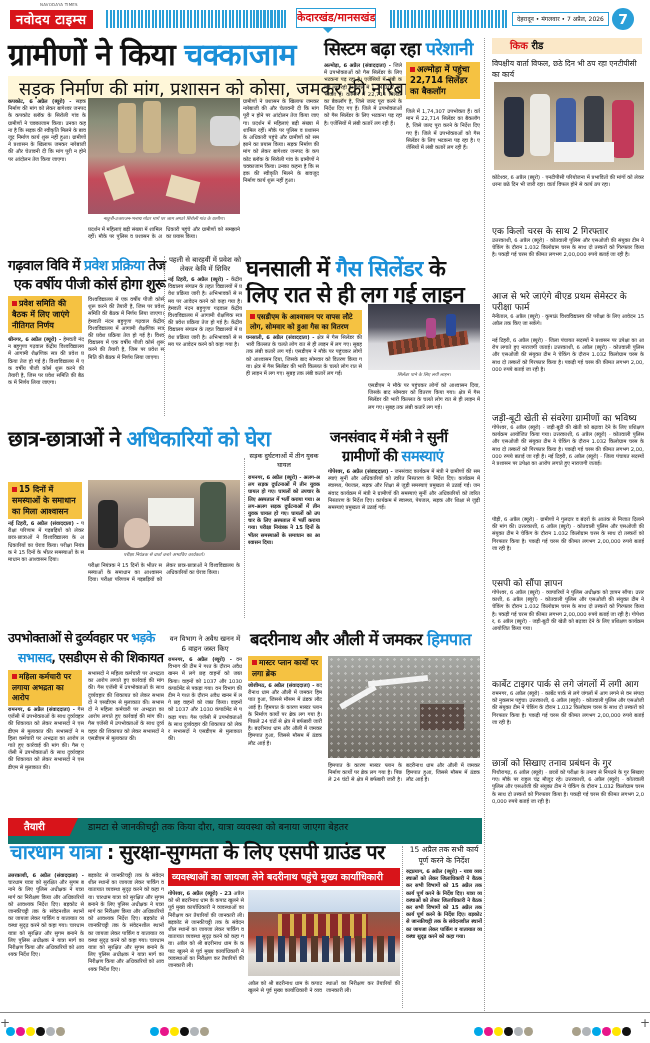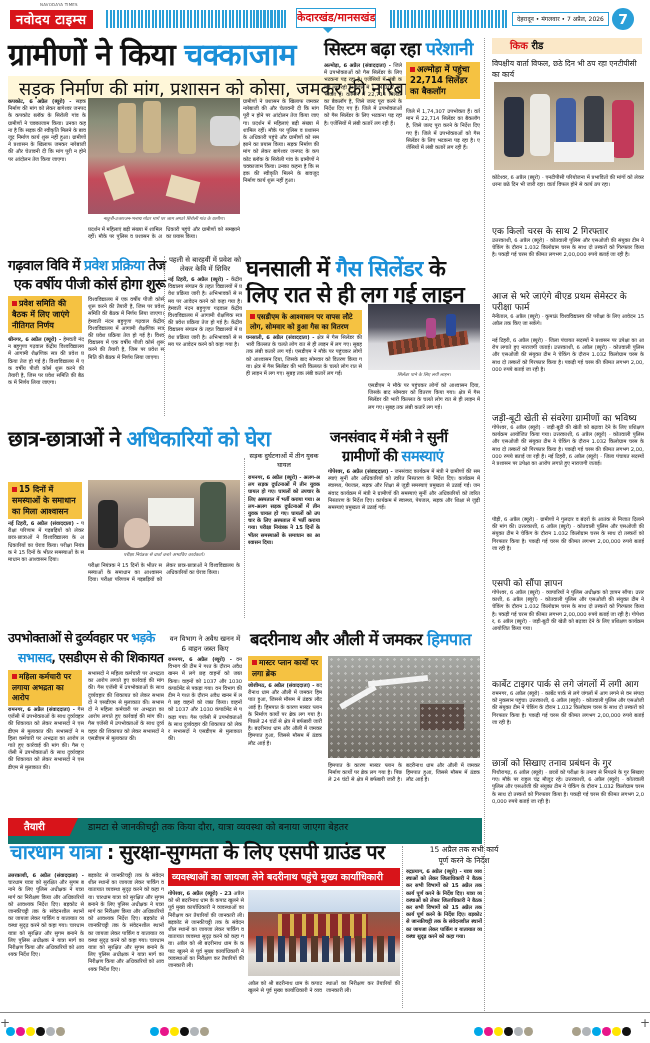--- a/index.html
+++ b/index.html
@@ -301,21 +301,21 @@
   <span>अप्रैल को श्री बदरीनाथ धाम के कपाट खुलने से पूर्व मुख्य कार्याधिकारी ने व्यवस्थाओं का निरीक्षण कर तैयारियों की जानकारी ली।</span>
 </div>
 <div class="abs photo" style="left:248px;top:890px;width:152px;height:86px;background:linear-gradient(180deg,#dfe8f2 0%,#c8d8ea 25%,#8a5a4a 26%,#b04a3a 55%,#e8e4de 75%,#d0ccc6 100%)">
   <div class="abs" style="left:30px;top:24px;width:90px;height:24px;background:repeating-linear-gradient(90deg,#d8b24a 0 4px,#8a2a2a 4px 12px)"></div>
   <div class="abs" style="left:8px;top:46px;width:140px;height:26px;background:repeating-linear-gradient(90deg,#2a3a5a 0 7px,transparent 7px 11px,#5a3a2a 11px 18px,transparent 18px 22px)"></div>
 </div>
 <div class="abs body-text" style="left:248px;top:980px;width:152px;height:28px;overflow:hidden;column-count:2;column-gap:4px">
   <span>अप्रैल को श्री बदरीनाथ धाम के कपाट खुलने से पूर्व मुख्य कार्याधिकारी ने व्यवस्थाओं का निरीक्षण कर तैयारियों की जानकारी ली।</span>
 </div>
 <div class="abs col-rule" style="left:402px;top:846px;height:162px"></div>
-<div class="abs" style="left:426px;top:844px;width:76px;font-size:7.5px;line-height:11px;text-align:center">15 अप्रैल तक सभी कार्य पूर्ण करने के निर्देश</div>
+<div class="abs" style="left:406px;top:844px;width:76px;font-size:7.5px;line-height:11px;text-align:center">15 अप्रैल तक सभी कार्य पूर्ण करने के निर्देश</div>
 <div class="abs body-text bold" style="left:406px;top:868px;width:76px;height:140px;overflow:hidden">
   <span>रुद्रप्रयाग, 6 अप्रैल (ब्यूरो) -</span>
   <span>यात्रा व्यवस्थाओं को लेकर जिलाधिकारी ने बैठक कर सभी विभागों को 15 अप्रैल तक कार्य पूर्ण करने के निर्देश दिए।</span>
   <span>यात्रा व्यवस्थाओं को लेकर जिलाधिकारी ने बैठक कर सभी विभागों को 15 अप्रैल तक कार्य पूर्ण करने के निर्देश दिए।</span>
   <span>बड़कोट से जानकीचट्टी तक के संवेदनशील स्थानों का जायजा लेकर पार्किंग व यातायात व्यवस्था सुदृढ़ करने को कहा गया।</span>
 </div>
 
 <div class="abs" style="left:0;top:1012px;width:650px;border-top:1px solid #888"></div>
 <div class="abs" style="left:6px;top:1021px">
   <span class="dot" style="background:#00a8e8"></span><span class="dot" style="background:#e8158a"></span><span class="dot" style="background:#ffe500"></span><span class="dot" style="background:#111"></span><span class="dot" style="background:#b0b4b8"></span><span class="dot" style="background:#a8a08a"></span>

